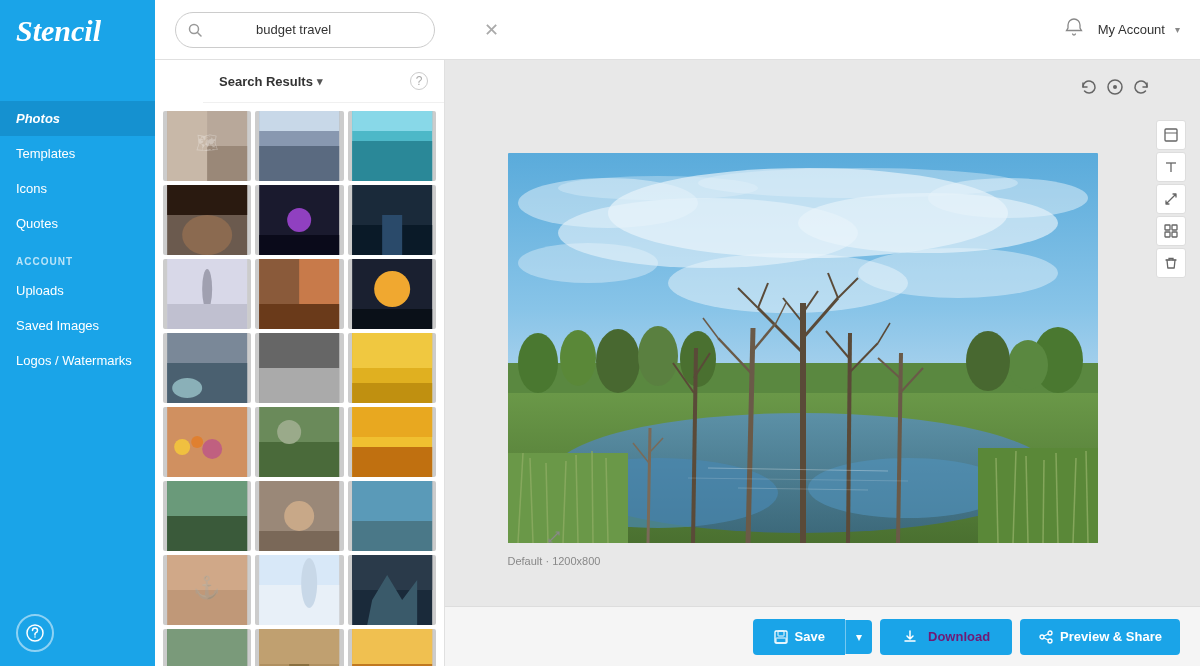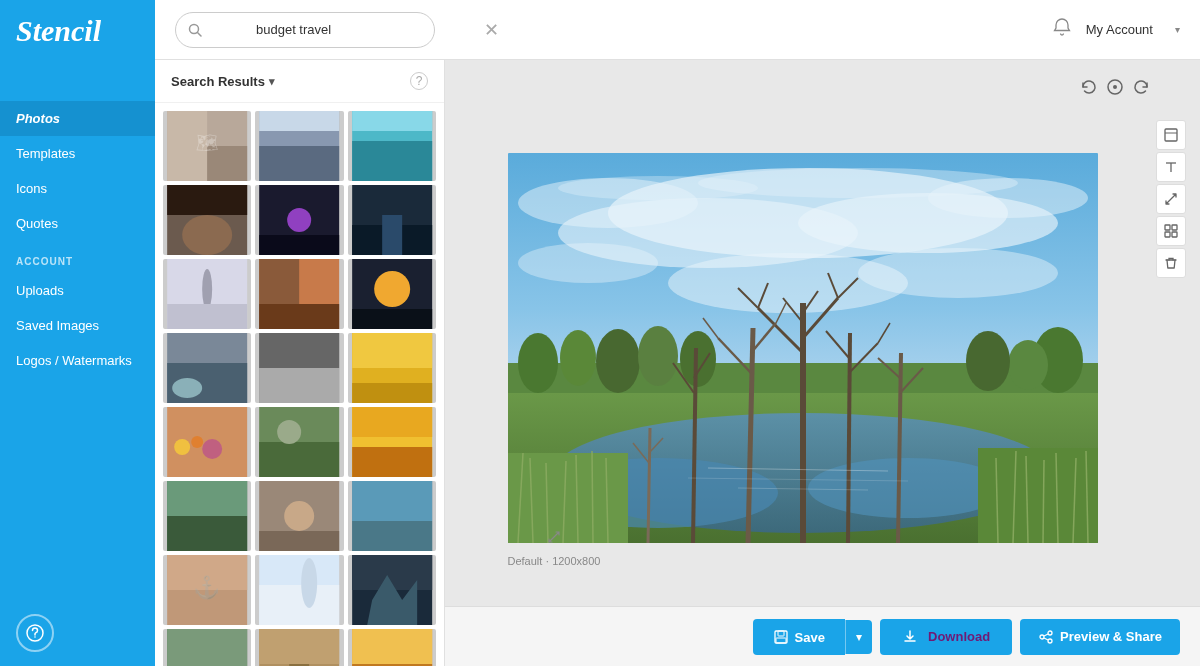--- a/index.html
+++ b/index.html
@@ -117,21 +117,21 @@
       gap: 14px;
     }
     #notification-icon {
       color: #888;
       font-size: 18px;
       cursor: pointer;
     }
     #account-btn {
       display: flex;
       align-items: center;
-      gap: 22px;
+      gap: 10px;
       cursor: pointer;
       font-size: 13px;
       color: #333;
     }
     #account-chevron {
       font-size: 10px;
       color: #888;
     }
 
     
@@ -150,20 +150,21 @@
       display: flex;
       flex-direction: column;
       overflow: hidden;
     }
     #search-results-header {
       padding: 12px 16px;
       display: flex;
       align-items: center;
       justify-content: space-between;
       border-bottom: 1px solid #f0f0f0;
+      margin-left: 48px;
     }
     #search-results-title {
       font-size: 13px;
       font-weight: 600;
       color: #333;
       display: flex;
       align-items: center;
       gap: 4px;
       cursor: pointer;
     }
@@ -294,21 +295,21 @@
     #save-btn {
       background: #1aa4e8;
       color: white;
       border: none;
       padding: 10px 20px;
       font-size: 13px;
       font-weight: 600;
       cursor: pointer;
       border-radius: 4px 0 0 4px;
       display: flex;
-      align-items: flex-end;
+      align-items: center;
       gap: 6px;
     }
     #save-arrow-btn {
       background: #1aa4e8;
       color: white;
       border: none;
       border-left: 1px solid rgba(255,255,255,0.4);
       padding: 10px 10px;
       font-size: 12px;
       cursor: pointer;

